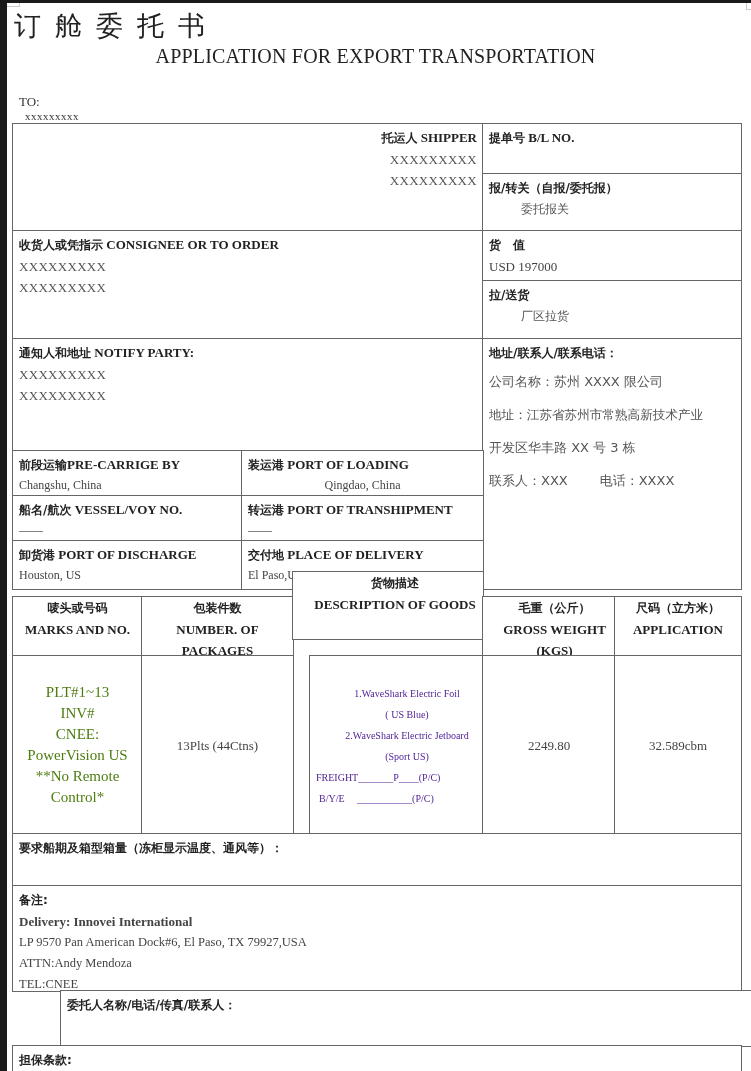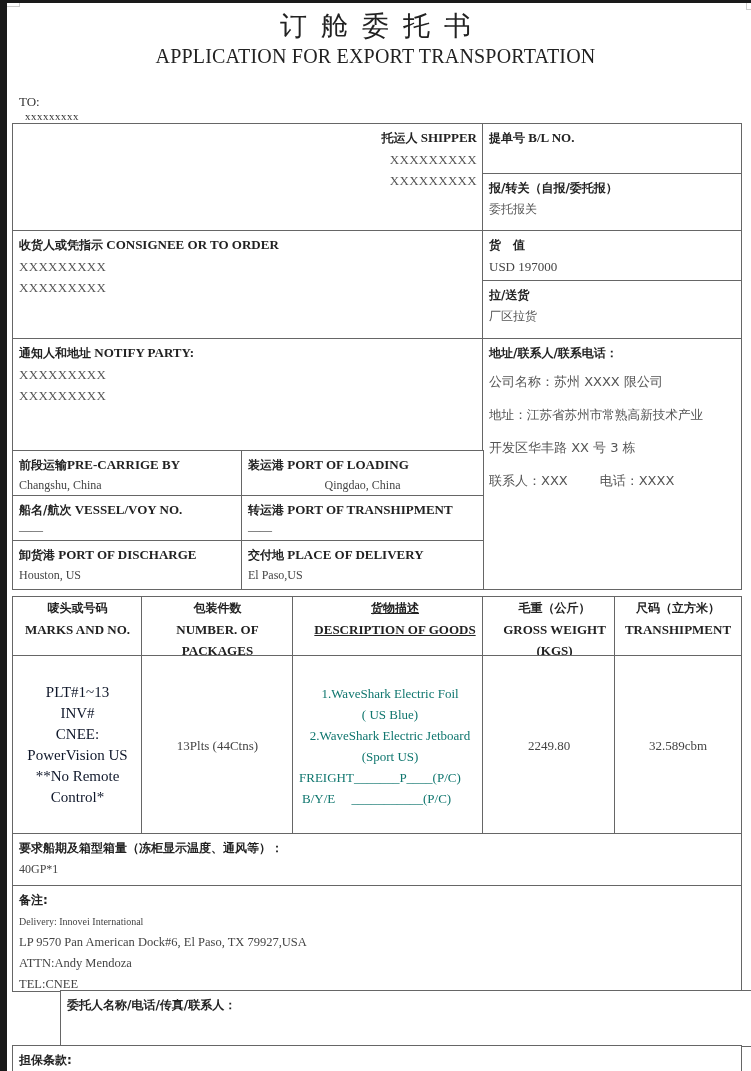--- a/index.html
+++ b/index.html
@@ -7,21 +7,21 @@
     width:751px; height:1071px; overflow:hidden; position:relative;
     background:#ffffff;
     font-family:"Liberation Serif", "DejaVu Serif", serif;
     color:#333;
   }
   .frame-left { position:absolute; left:0; top:0; width:7px; height:1071px; background:#1a1a1a; }
   .frame-top { position:absolute; left:0; top:0; width:751px; height:3px; background:#1a1a1a; }
   .corner-mark { position:absolute; left:7px; top:3px; width:12px; height:3px; border-right:1px solid #ccc; border-bottom:1px solid #ccc; }
   .right-mark { position:absolute; right:0; top:3px; width:4px; height:6px; border-left:1px solid #ccc; border-bottom:1px solid #ccc; }
   .title-cn {
-    position:absolute; top:8px; left:0; width:751px; text-align:center;
+    position:absolute; top:8px; left:0; width:751px; text-align:left;
     font-family:"DejaVu Sans", sans-serif; font-size:27px; letter-spacing:14px; color:#222;
     padding-left:14px; box-sizing:border-box;
   }
   .title-en {
     position:absolute; top:45px; left:0; width:751px; text-align:center;
     font-size:20px; color:#222; letter-spacing:0.2px;
   }
   .to-line { position:absolute; top:94px; left:19px; font-size:13px; color:#333; }
   .to-line .val { font-size:11px; margin-left:6px; letter-spacing:0.5px; }
 
@@ -32,27 +32,27 @@
     font-size:13px; line-height:21px; color:#444;
     background:#fff;
   }
   .lbl {
     font-weight:bold; color:#222; font-size:13px;
     font-family:"Liberation Serif", serif;
   }
   .lbl .cn { font-family:"DejaVu Sans", sans-serif; font-size:12px; font-weight:bold; }
   .val { display:block; }
   .xx { letter-spacing:0.3px; color:#555; }
-  .cn-val { font-family:"DejaVu Sans", sans-serif; font-size:12px; color:#555; }
+  .cn-val { font-family:"DejaVu Sans", sans-serif; font-size:12px; color:#555;margin-left:32px; }
   .addr-line { font-family:"DejaVu Sans", sans-serif; font-size:13px; color:#555; display:block; margin-top:15px; line-height:18px; white-space:nowrap; }
   .goods-hdr { text-align:center; font-weight:bold; color:#222; font-size:13px; line-height:21px; padding-top:1px;margin-top:8px; }
   .goods-hdr .cn { font-family:"DejaVu Sans", sans-serif; font-size:12px; display:block; }
   .vcenter { display:flex; flex-direction:column; justify-content:center; align-items:center; text-align:center; }
-  .marks { font-size:15px; line-height:21px; color:#0f172a; }
-  .desc { font-size:13px; line-height:21px; color:#0f766e; }
+  .marks { font-size:15px; line-height:21px; color:#4d7c0f; }
+  .desc { font-size:10px; line-height:21px; color:#4c1d95;margin-left:17px; }
   .desc .fr { text-align:left; width:100%; padding-left:0; }
 </style>
 </head>
 <body>
 
 <div class="frame-left"></div>
 <div class="frame-top"></div>
 <div class="corner-mark"></div>
 <div class="right-mark"></div>
 
@@ -139,28 +139,28 @@
   <div class="lbl"><span class="cn">交付地</span> <span>PLACE OF DELIVERY</span></div>
   <span class="val" style="font-size:12px;line-height:18px;">El Paso,US</span>
 </div>
 
 <div class="cell goods-hdr" style="left:12px; top:588px; width:131px; height:69px;">
   <span class="cn">唛头或号码</span><span>MARKS AND NO.</span>
 </div>
 <div class="cell goods-hdr" style="left:141px; top:588px; width:153px; height:69px; padding-left:22px; padding-right:22px;">
   <span class="cn">包装件数</span><span>NUMBER. OF PACKAGES</span>
 </div>
-<div class="cell goods-hdr" style="left:292px; top:588px; width:192px; height:69px; padding-left:16px; padding-right:2px;text-decoration:underline;">
+<div class="cell goods-hdr" style="left:292px; top:563px; width:192px; height:69px; padding-left:16px; padding-right:2px;">
   <span class="cn">货物描述</span><span>DESCRIPTION OF GOODS</span>
 </div>
 <div class="cell goods-hdr" style="left:482px; top:588px; width:134px; height:69px; padding-left:13px; padding-right:2px;">
   <span class="cn">毛重（公斤）</span><span>GROSS WEIGHT (KGS)</span>
 </div>
 <div class="cell goods-hdr" style="left:614px; top:588px; width:128px; height:69px; padding-left:6px; padding-right:6px; word-break:break-all;">
-  <span class="cn">尺码（立方米）</span><span>TRANSHIPMENT</span>
+  <span class="cn">尺码（立方米）</span><span>APPLICATION</span>
 </div>
 
 <div class="cell vcenter marks" style="left:12px; top:655px; width:131px; height:180px;">
   <span>PLT#1~13</span>
   <span>INV#</span>
   <span>CNEE:</span>
   <span>PowerVision US</span>
   <span>**No Remote</span>
   <span>Control*</span>
 </div>
@@ -177,26 +177,25 @@
 </div>
 <div class="cell vcenter" style="left:482px; top:655px; width:134px; height:180px;">
   <span style="font-size:13px;">2249.80</span>
 </div>
 <div class="cell vcenter" style="left:614px; top:655px; width:128px; height:180px;">
   <span style="font-size:13px;">32.589cbm</span>
 </div>
 
 <div class="cell" style="left:12px; top:833px; width:730px; height:54px;">
   <div class="lbl"><span class="cn">要求船期及箱型箱量（冻柜显示温度、通风等）：</span></div>
-  <span class="val" style="font-size:12px;">40GP*1</span>
 </div>
 
 <div class="cell" style="left:12px; top:885px; width:730px; height:107px;">
   <div class="lbl"><span class="cn">备注:</span></div>
-  <span class="val" style="font-size:10px;">Delivery:   Innovei International</span>
+  <span class="val" style="font-size:13px;font-weight:bold;">Delivery:   Innovei International</span>
   <span class="val" style="font-size:12.5px;">LP 9570 Pan American Dock#6, El Paso, TX 79927,USA</span>
   <span class="val" style="font-size:12.5px;">ATTN:Andy Mendoza</span>
   <span class="val" style="font-size:12.5px;">TEL:CNEE</span>
 </div>
 
 <div class="cell" style="left:12px; top:990px; width:730px; height:57px;margin-left:48px;">
   <div class="lbl"><span class="cn">委托人名称/电话/传真/联系人：</span></div>
 </div>
 
 <div class="cell" style="left:12px; top:1045px; width:730px; height:40px;">

